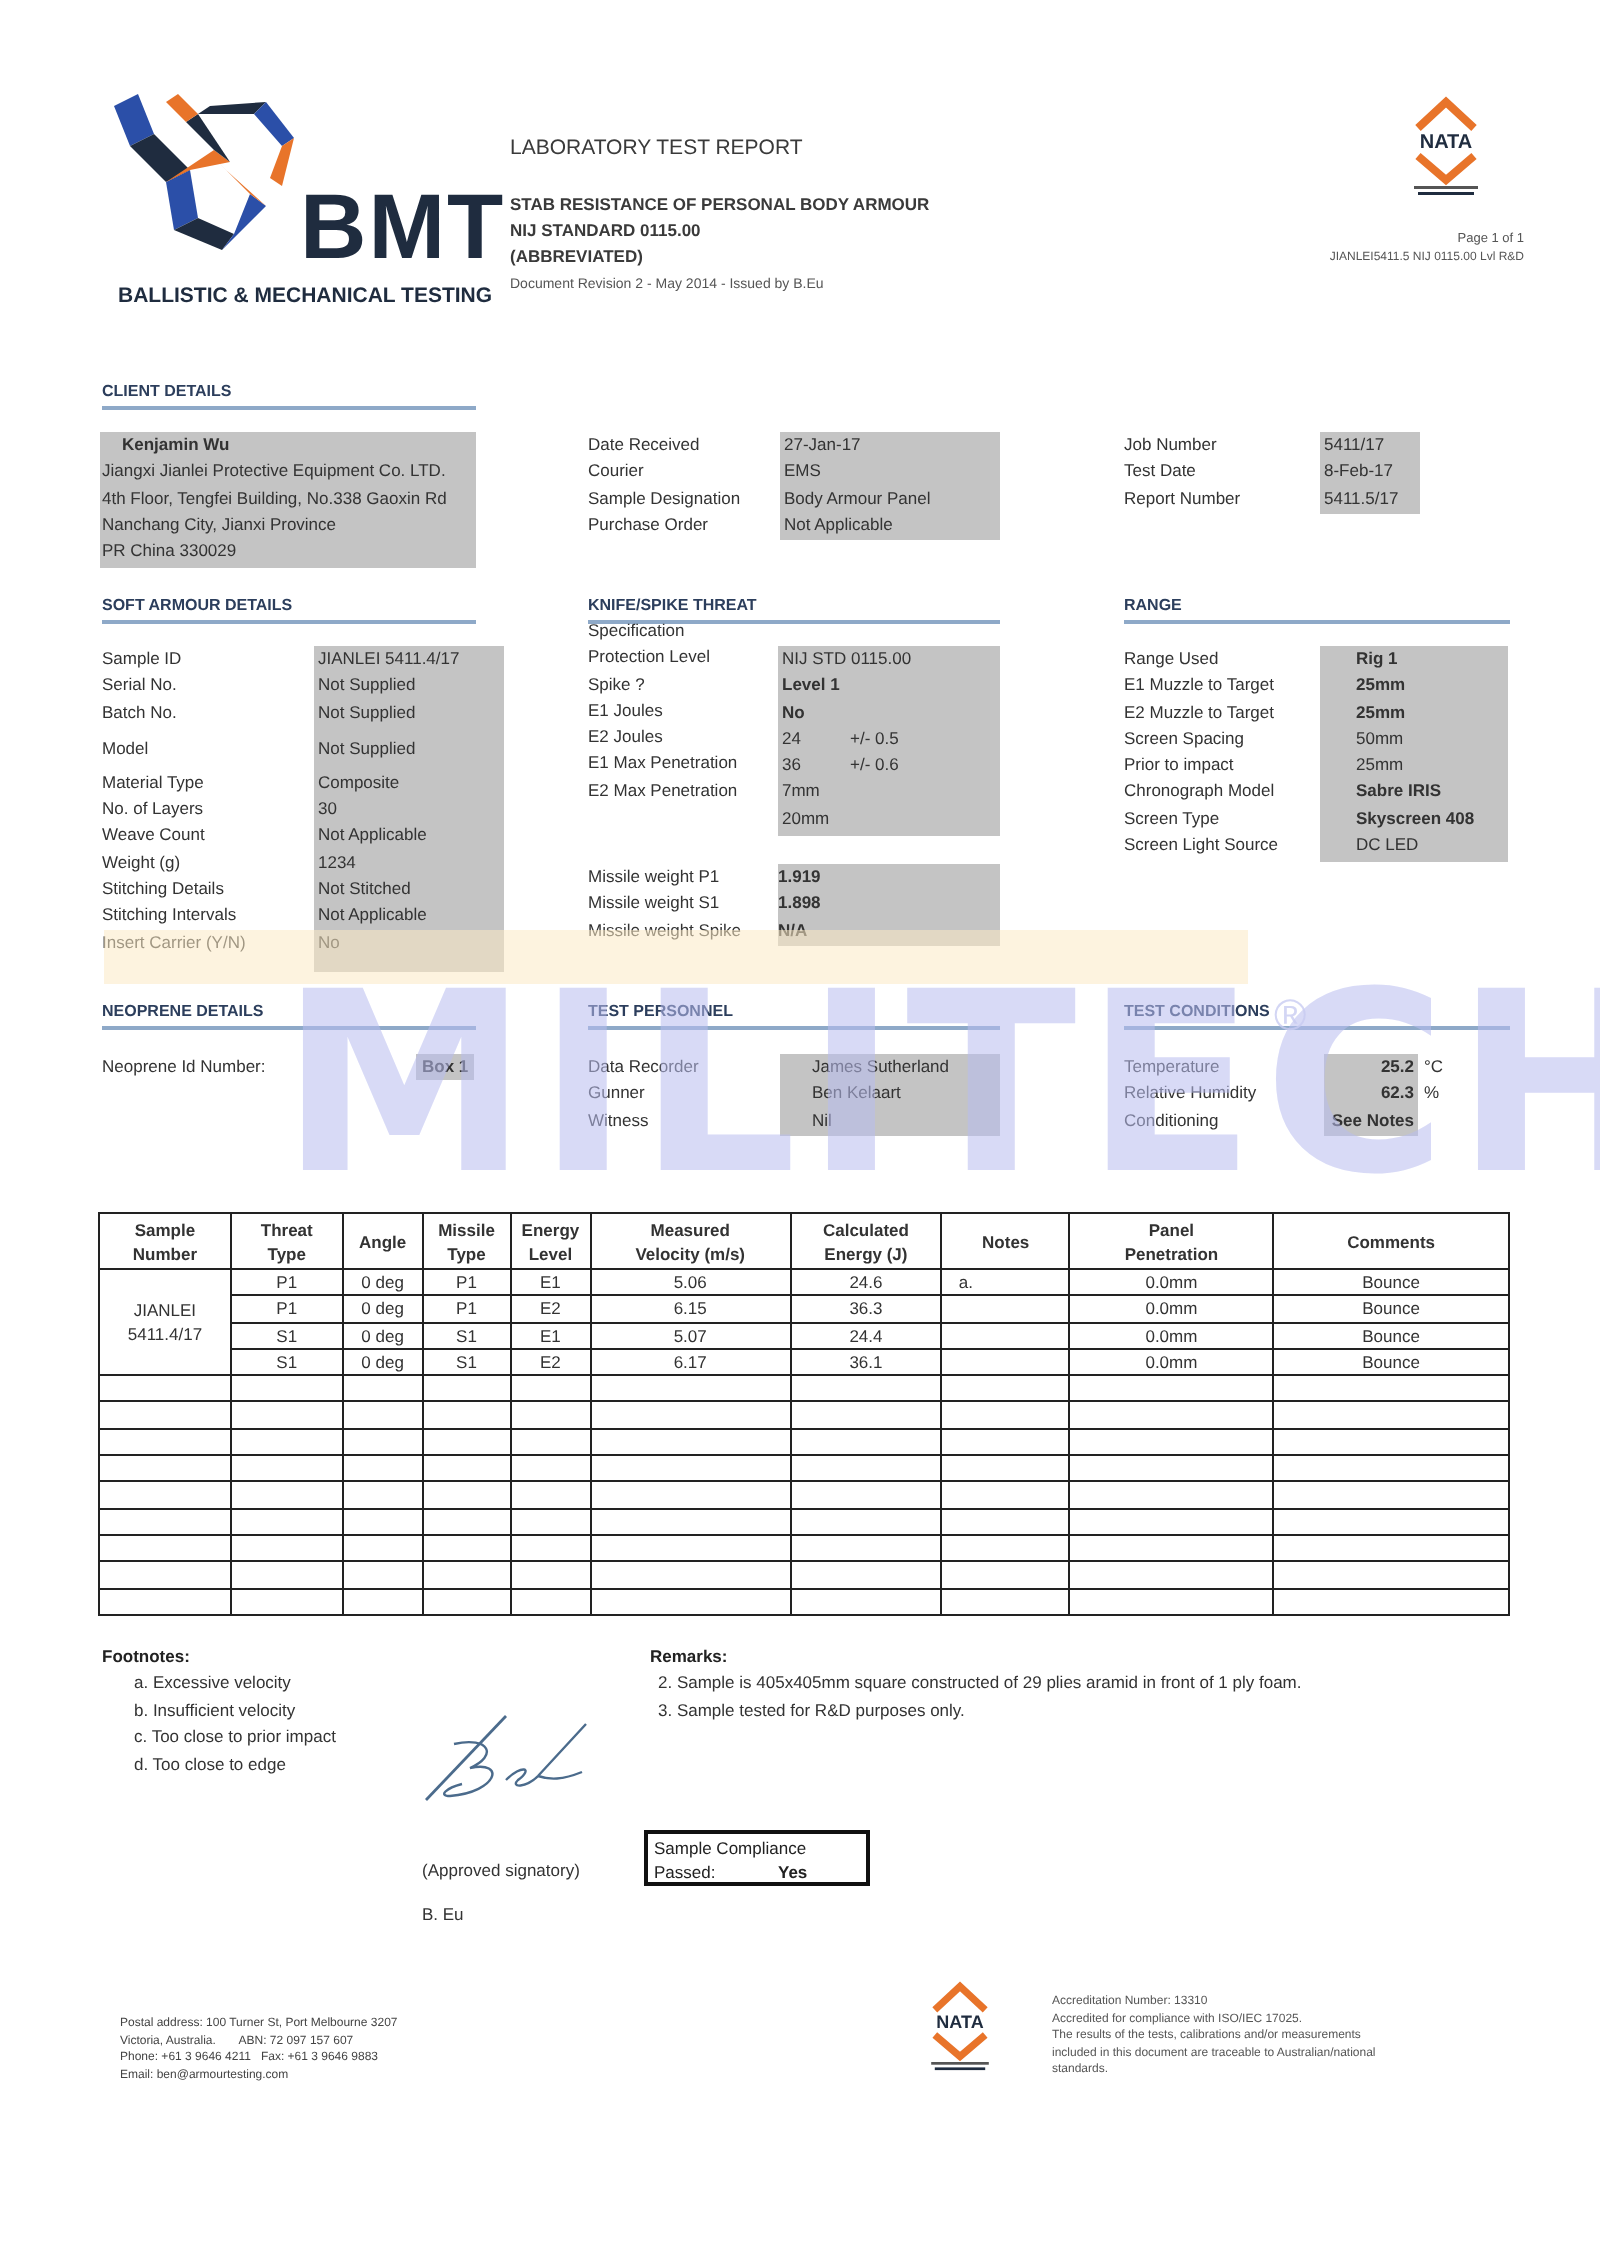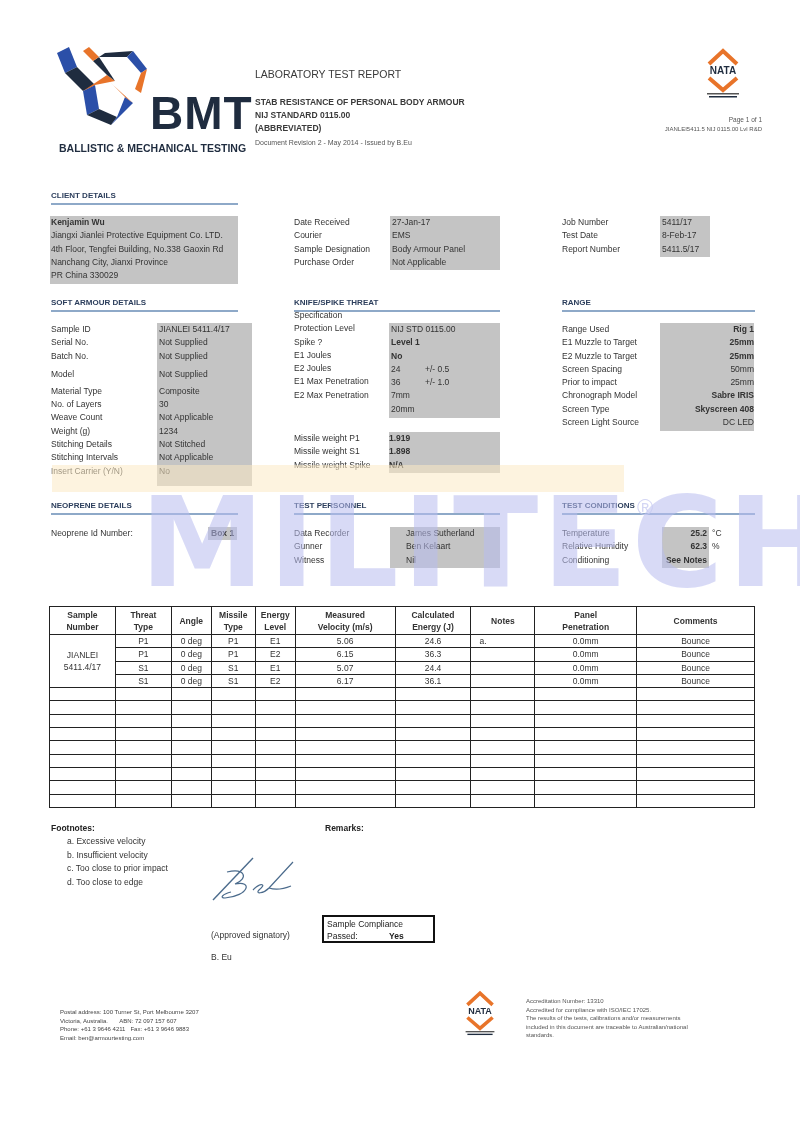--- a/index.html
+++ b/index.html
@@ -81,21 +81,21 @@
     <polyline points="6,30 20,42 34,30" fill="none" stroke="#e8742a" stroke-width="4"></polyline>
     <rect x="4" y="45" width="32" height="1.5" fill="#555"></rect>
     <rect x="6" y="48" width="28" height="1.5" fill="#1f2c3f"></rect>
   </svg>
 </div>
 <div class="abs page-of">Page 1 of 1</div>
 <div class="abs page-ref">JIANLEI5411.5 NIJ 0115.00 Lvl R&amp;D</div>
 
 <div class="abs sec" style="left:51px; top:191px; width:187px;">CLIENT DETAILS</div>
 <div class="abs grey" style="left:50px; top:216px; width:188px; height:68px;">
-  <div class="lbl bold" style="padding-left:1px">Kenjamin Wu</div>
+  <div class="lbl bold" style="padding-left:11px">Kenjamin Wu</div>
   <div class="lbl" style="padding-left:1px">Jiangxi Jianlei Protective Equipment Co. LTD.</div>
   <div class="lbl" style="padding-left:1px">4th Floor, Tengfei Building, No.338 Gaoxin Rd</div>
   <div class="lbl" style="padding-left:1px">Nanchang City, Jianxi Province</div>
   <div class="lbl" style="padding-left:1px">PR China 330029</div>
 </div>
 
 <div class="abs" style="left:294px; top:216px;">
   <div class="lbl">Date Received</div>
   <div class="lbl">Courier</div>
   <div class="lbl">Sample Designation</div>
@@ -155,21 +155,21 @@
   <div class="lbl">E1 Joules</div>
   <div class="lbl">E2 Joules</div>
   <div class="lbl">E1 Max Penetration</div>
   <div class="lbl">E2 Max Penetration</div>
 </div>
 <div class="abs grey" style="left:389px; top:323px; width:111px; height:95px; padding-left:2px;">
   <div class="val">NIJ STD 0115.00</div>
   <div class="val bold">Level 1</div>
   <div class="val bold">No</div>
   <div class="val"><span style="display:inline-block;width:34px">24</span><span>+/- 0.5</span></div>
-  <div class="val"><span style="display:inline-block;width:34px">36</span><span>+/- 1.0</span></div>
+  <div class="val"><span style="display:inline-block;width:34px">36</span><span>+/- 0.6</span></div>
   <div class="val">7mm</div>
   <div class="val">20mm</div>
 </div>
 <div class="abs" style="left:294px; top:432px;">
   <div class="lbl">Missile weight P1</div>
   <div class="lbl">Missile weight S1</div>
   <div class="lbl">Missile weight Spike</div>
 </div>
 <div class="abs grey" style="left:389px; top:432px; width:111px; height:41px; padding-left:0;">
   <div class="val bold">1.919</div>
@@ -181,21 +181,21 @@
 <div class="abs" style="left:562px; top:323px;">
   <div class="lbl">Range Used</div>
   <div class="lbl">E1 Muzzle to Target</div>
   <div class="lbl">E2 Muzzle to Target</div>
   <div class="lbl">Screen Spacing</div>
   <div class="lbl">Prior to impact</div>
   <div class="lbl">Chronograph Model</div>
   <div class="lbl">Screen Type</div>
   <div class="lbl">Screen Light Source</div>
 </div>
-<div class="abs grey" style="left:660px; top:323px; width:94px; height:108px; padding-left:18px;text-align:right;">
+<div class="abs grey" style="left:660px; top:323px; width:94px; height:108px; padding-left:18px;">
   <div class="val bold">Rig 1</div>
   <div class="val bold">25mm</div>
   <div class="val bold">25mm</div>
   <div class="val">50mm</div>
   <div class="val">25mm</div>
   <div class="val bold">Sabre IRIS</div>
   <div class="val bold">Skyscreen 408</div>
   <div class="val">DC LED</div>
 </div>
 
@@ -433,20 +433,22 @@
     <path d="M22,22 C40,18 44,28 30,34 C48,30 44,46 20,48 C14,48 18,44 26,42" stroke="#4b6b8c" stroke-width="1.2" fill="none"></path>
     <path d="M48,40 C56,32 62,34 54,40 C50,44 58,44 64,38 L88,12" stroke="#4b6b8c" stroke-width="1.2" fill="none"></path>
     <path d="M64,38 C70,40 76,40 86,36" stroke="#4b6b8c" stroke-width="1.2" fill="none"></path>
   </svg>
 </div>
 <div class="abs fn-item" style="left:211px; top:951px;">B. Eu</div>
 <div class="abs fn-item" style="left:211px; top:929px;">(Approved signatory)</div>
 
 <div class="abs fn-title" style="left:325px; top:823px;">Remarks:</div>
 <div class="abs" style="left:329px; top:835px;">
+  <div class="fn-item">2.   Sample is 405x405mm square constructed of 29 plies aramid in front of 1 ply foam.</div>
+  <div class="fn-item">3.   Sample tested for R&amp;D purposes only.</div>
 </div>
 
 <div class="abs compliance">
   <div>Sample Compliance</div>
   <div><span style="display:inline-block;width:62px">Passed:</span><span class="bold">Yes</span></div>
 </div>
 
 <div class="abs footer-addr">
   <div>Postal address: 100 Turner St, Port Melbourne 3207</div>
   <div style="white-space:pre">Victoria, Australia.       ABN: 72 097 157 607</div>

